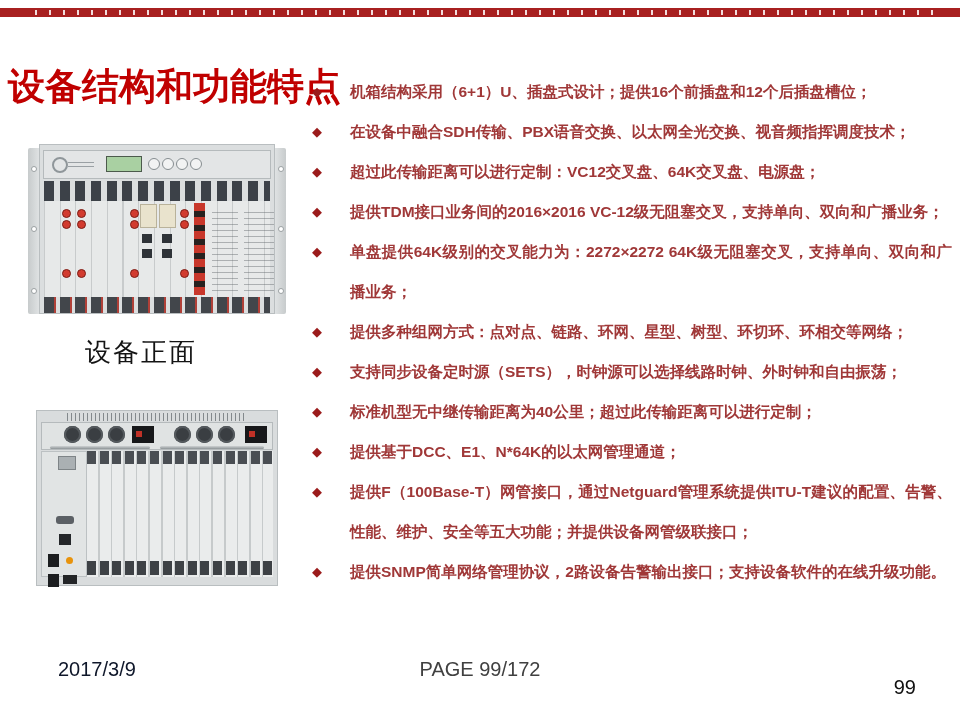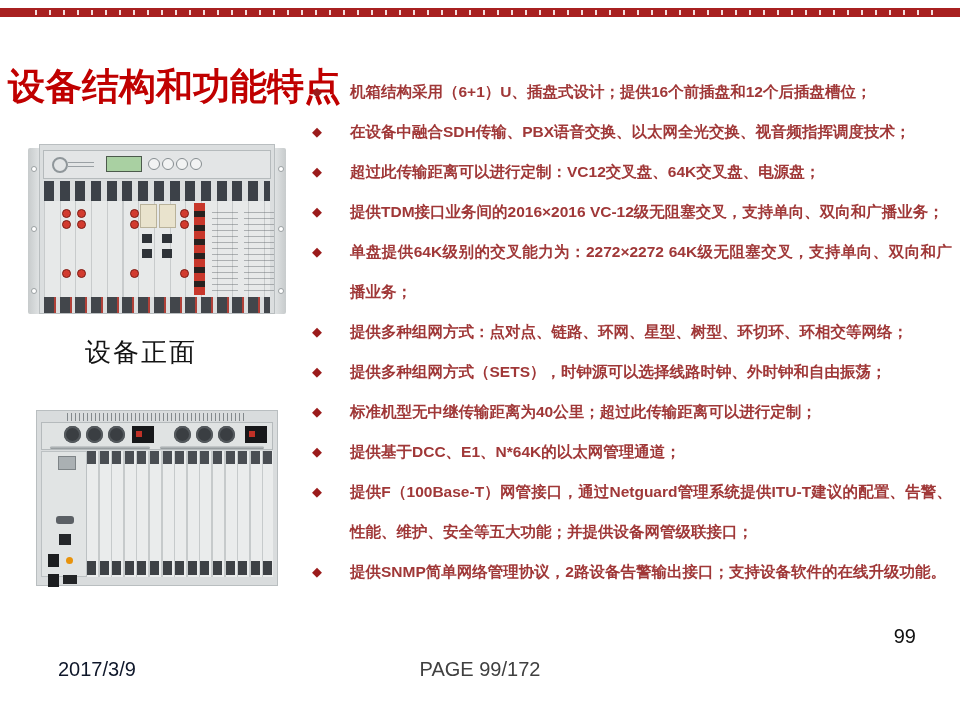--- a/index.html
+++ b/index.html
@@ -78,21 +78,21 @@
 
   
   .photolabel{position:absolute;font-family:"Liberation Serif","DejaVu Serif",serif;
          font-size:26px;color:#141414;letter-spacing:2px;white-space:nowrap;}
   .label-front{left:85px;top:335px;}
   .label-back{left:85px;top:600px;}
 
   
   .footer-date{position:absolute;left:58px;top:658px;font-size:20px;color:#0f172a;}
   .footer-page{position:absolute;left:50%;transform:translateX(-50%);top:658px;font-size:20px;color:#404040;}
-  .footer-num{position:absolute;right:44px;top:625px;font-size:20px;color:#111;}
+  .footer-num{position:absolute;right:44px;top:676px;font-size:20px;color:#111;}
 </style>
 </head>
 <body>
 
 <div id="stage">
 
   <div class="topband"></div>
 
   <div class="title">设备结构和功能特点</div>
 
@@ -116,21 +116,21 @@
     <div class="bullet">
       <span class="diamond">◆</span>
       <span class="btext">单盘提供64K级别的交叉能力为：2272×2272 64K级无阻塞交叉，支持单向、双向和广播业务；</span>
     </div>
     <div class="bullet">
       <span class="diamond">◆</span>
       <span class="btext">提供多种组网方式：点对点、链路、环网、星型、树型、环切环、环相交等网络；</span>
     </div>
     <div class="bullet">
       <span class="diamond">◆</span>
-      <span class="btext">提供多种组网方式（SETS），时钟源可以选择线路时钟、外时钟和自由振荡；</span>
+      <span class="btext">支持同步设备定时源（SETS），时钟源可以选择线路时钟、外时钟和自由振荡；</span>
     </div>
     <div class="bullet">
       <span class="diamond">◆</span>
       <span class="btext">标准机型无中继传输距离为40公里；超过此传输距离可以进行定制；</span>
     </div>
     <div class="bullet">
       <span class="diamond">◆</span>
       <span class="btext">提供基于DCC、E1、N*64K的以太网管理通道；</span>
     </div>
     <div class="bullet">

